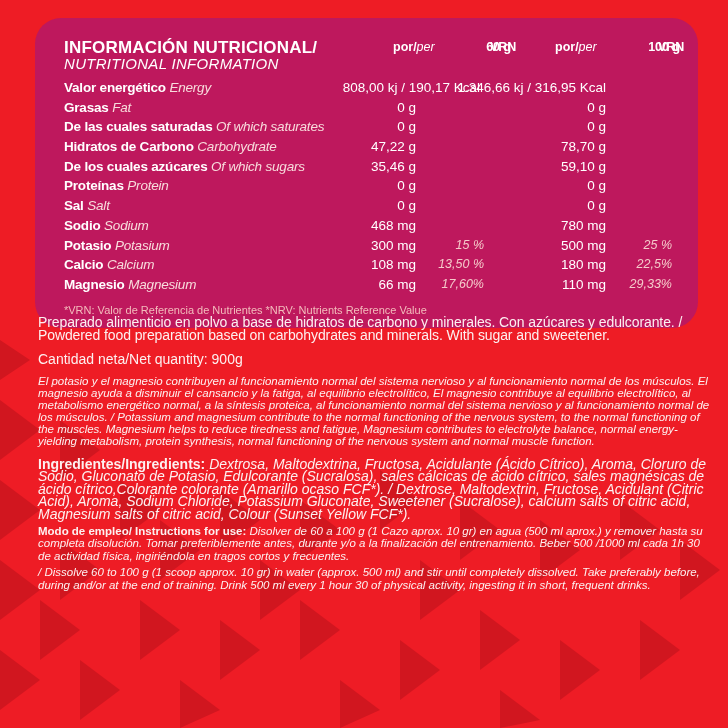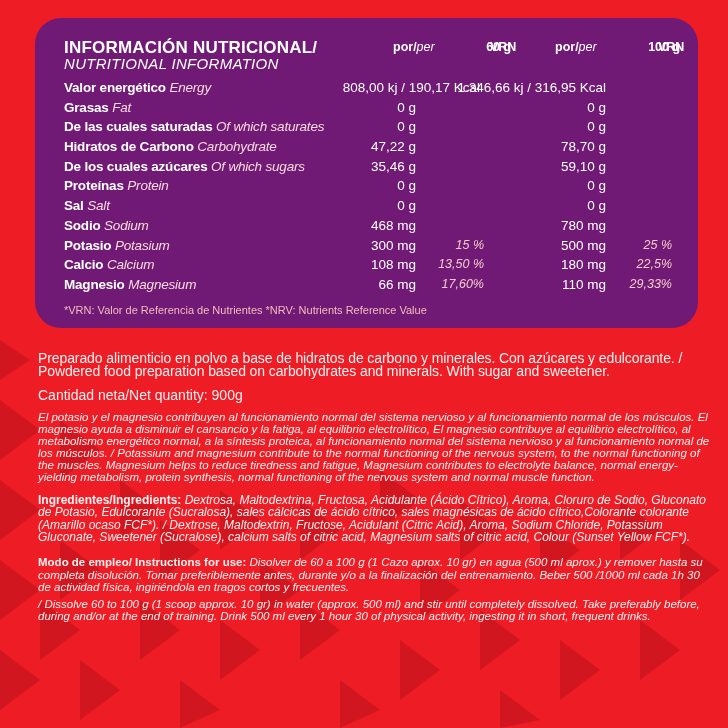--- a/index.html
+++ b/index.html
@@ -5,21 +5,21 @@
   html, body { margin: 0; padding: 0; }
   body {
     width: 728px; height: 728px; overflow: hidden; position: relative;
     background: #ee1c25;
     font-family: "Liberation Sans", "DejaVu Sans", sans-serif;
     color: #fbeaea;
   }
   .bg-pattern { position: absolute; left: 0; top: 0; width: 728px; height: 728px; z-index: 0; }
   .panel {
     position: absolute; left: 35px; top: 18px; width: 663px; height: 310px;
-    background: #701a75; border-radius: 26px; z-index: 1;
+    background: #be185d; border-radius: 26px; z-index: 1;
   }
   .panel-title {
     position: absolute; left: 29px; top: 20px; font-weight: bold; font-size: 17px; color: #fff;
     letter-spacing: 0.2px;
   }
   .panel-subtitle {
     position: absolute; left: 29px; top: 37px; font-style: italic; font-size: 15px; color: #fff;
     letter-spacing: 0.3px;
   }
   .col-head { position: absolute; top: 22px; font-size: 12.5px; color: #fff; white-space: nowrap; }
@@ -33,25 +33,25 @@
   .row .v60 { position: absolute; right: 268px; top: 2px; text-align: right; }
   .row .vrn60 { position: absolute; right: 200px; top: 2px; text-align: center; font-style: italic; font-size: 12.5px; color: #f5caca; }
   .row .v100 { position: absolute; right: 78px; top: 2px; text-align: right; }
   .row .vrn100 { position: absolute; right: 12px; top: 2px; text-align: left; font-style: italic; font-size: 12.5px; color: #f5caca; }
   .row .bold { font-weight: normal; }
   .row .energy60 { position: absolute; right: 204px; top: 2px; }
   .row .energy100 { position: absolute; right: 78px; top: 2px; }
   .footnote {
     position: absolute; left: 29px; top: 286px; font-size: 11px; color: #f3bcbc;
   }
-  .content { position: absolute; left: 38px; top: 352px; width: 672px; z-index: 2; color: #fdf0f0; }
+  .content { position: absolute; left: 38px; top: 316px; width: 672px; z-index: 2; color: #fdf0f0; }
   .desc { font-size: 14px; line-height: 12.5px; letter-spacing: -0.1px; margin: 0; }
   .net { font-size: 14px; margin: 10px 0 8px 0; }
   .claims { font-size: 11.5px; font-style: italic; line-height: 12.1px; margin: 0; }
-  .ingredients { font-size: 12px; line-height: 12.6px; margin: 10px 0 12px 0; }
+  .ingredients { font-size: 14px; line-height: 12.6px; margin: 10px 0 4px 0; }
   .ingredients b, .usage b { font-weight: bold; font-style: normal; }
   .ingredients i, .usage i { font-style: italic; }
   .usage { font-size: 11.5px; line-height: 12.6px; margin: 2px 0 0 0; }
   .usage-en { font-size: 11.5px; line-height: 12.6px; margin: 4px 0 0 0; font-style: italic; }
 </style>
 </head>
 <body>
 
 <svg class="bg-pattern" viewBox="0 0 728 728" xmlns="http://www.w3.org/2000/svg">
   <g fill="#c8141e" opacity="0.75">

